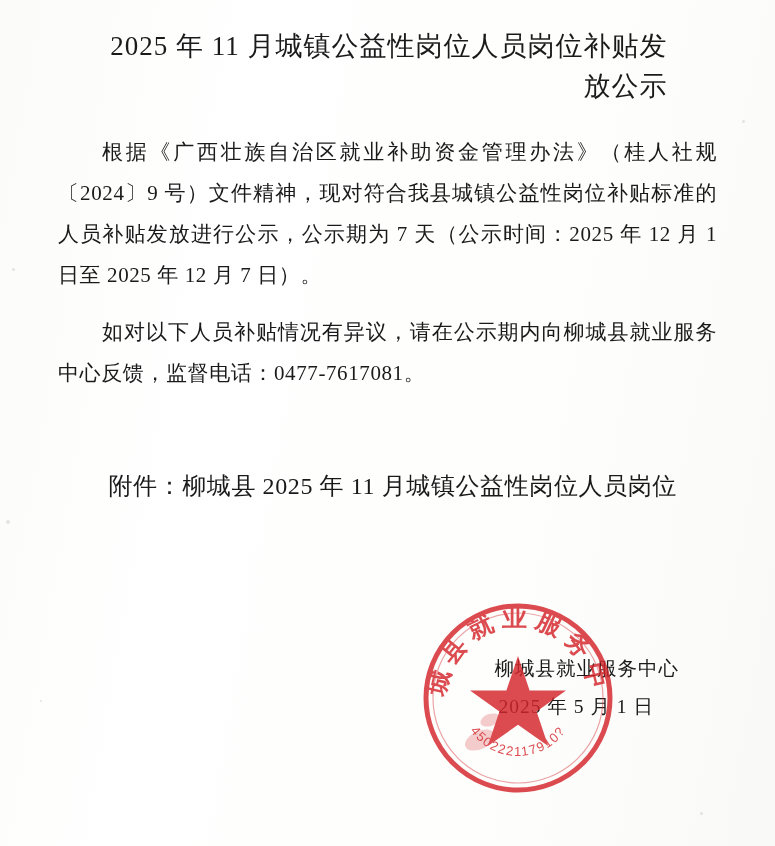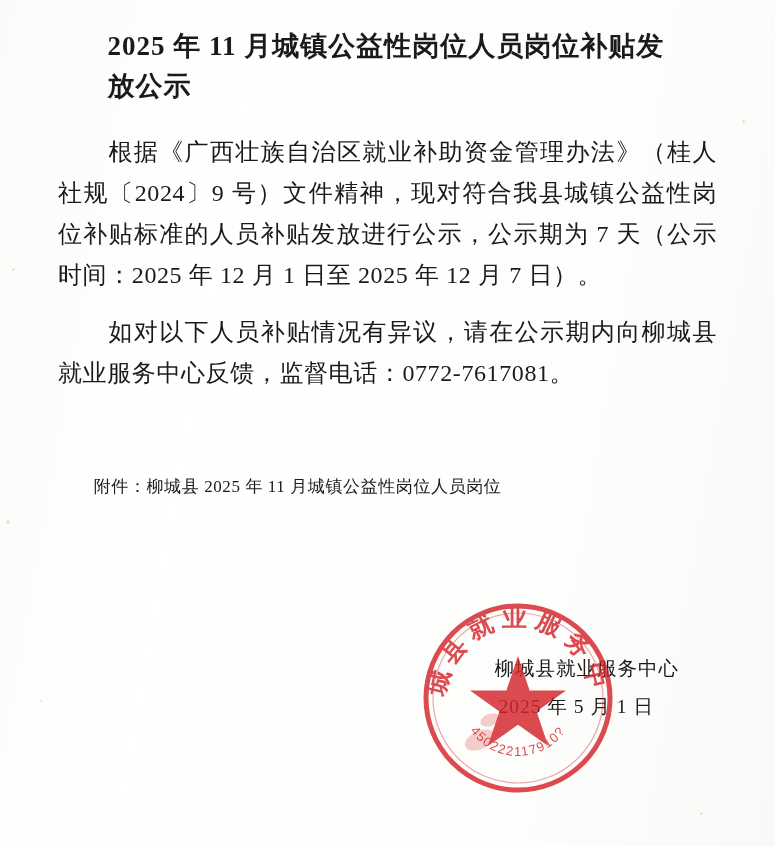--- a/index.html
+++ b/index.html
@@ -32,49 +32,49 @@
 
   .doc {
     position: relative;
     width: 775px;
     height: 846px;
     box-sizing: border-box;
     padding: 26px 58px 0 58px;
   }
 
   .title {
-    text-align: left;
+    text-align: right;
     font-size: 27px;
-    font-weight: bold;
+    font-weight: normal;
     letter-spacing: 1px;
     line-height: 40px;
     margin: 0 auto;
     width: 560px;
   }
 
   .body-text {
     margin-top: 26px;
-    font-size: 24px;
+    font-size: 21px;
     line-height: 41px;
     text-align: justify;
     text-justify: inter-ideograph;
     letter-spacing: 0.6px;
   }
 
   .para {
     text-indent: 2.1em;
     margin: 0 0 14px 0;
   }
   .para.p2 {
     margin-top: 16px;
   }
 
   .attach {
     margin-top: 72px;
-    font-size: 17px;
+    font-size: 24px;
     line-height: 41px;
     letter-spacing: 0.6px;
   }
   .attach .line1 { text-indent: 2.1em; }
   .attach .line2 { text-indent: 4.2em; }
 
   
   .sign-block {
     position: absolute;
     right: 96px;
@@ -111,21 +111,21 @@
   <div class="speck" style="left:742px;top:120px;width:3px;height:3px;"></div>
   <div class="speck" style="left:700px;top:812px;width:3px;height:3px;"></div>
 </div>
 
 <div class="doc">
 
   <h1 class="title">2025 年 11 月城镇公益性岗位人员岗位补贴发放公示</h1>
 
   <div class="body-text">
     <p class="para p1">根据《广西壮族自治区就业补助资金管理办法》（桂人社规〔2024〕9 号）文件精神，现对符合我县城镇公益性岗位补贴标准的人员补贴发放进行公示，公示期为 7 天（公示时间：2025 年 12 月 1 日至 2025 年 12 月 7 日）。</p>
-    <p class="para p2">如对以下人员补贴情况有异议，请在公示期内向柳城县就业服务中心反馈，监督电话：0772-7617081。</p>
+    <p class="para p2">如对以下人员补贴情况有异议，请在公示期内向柳城县就业服务中心反馈，监督电话：0477-7617081。</p>
   </div>
 
   <div class="attach">
     <div class="line1">附件：柳城县 2025 年 11 月城镇公益性岗位人员岗位</div>
   </div>
 
   <div class="sign-block">
     <div>柳城县就业服务中心</div>
     <div class="sign-date">2025 年 5 月 1 日</div>
   </div>

